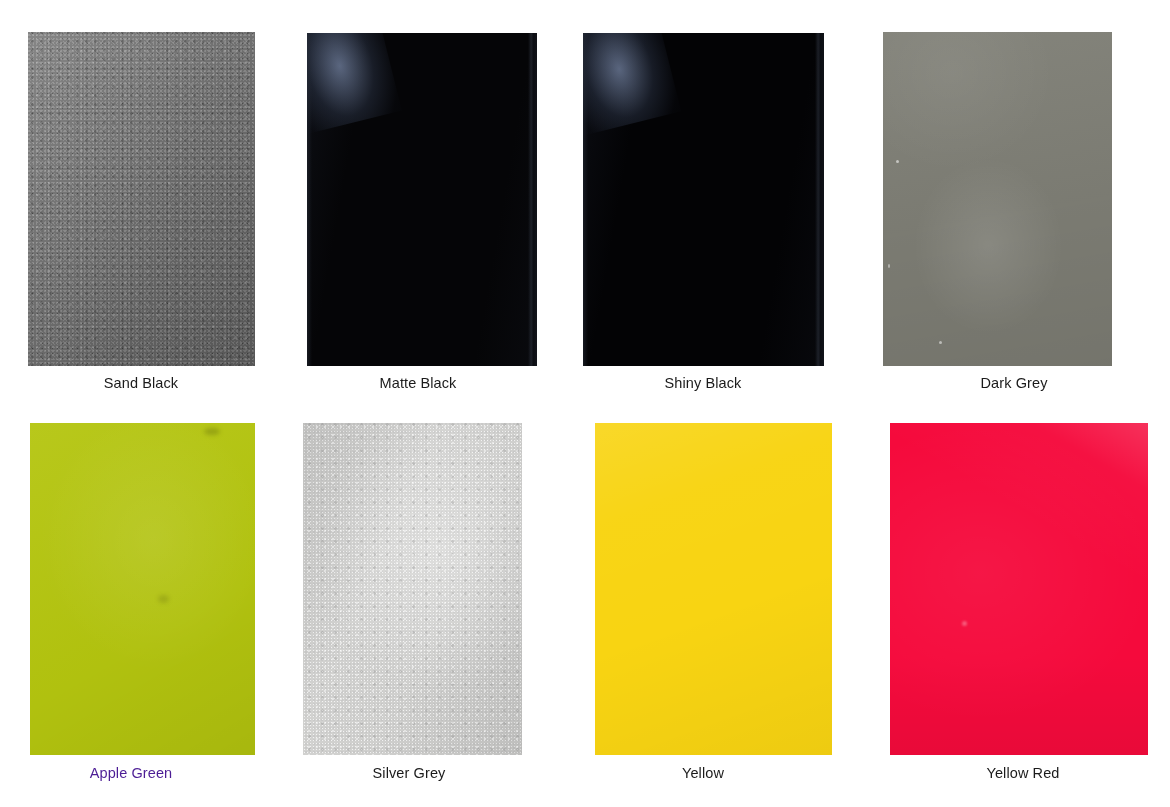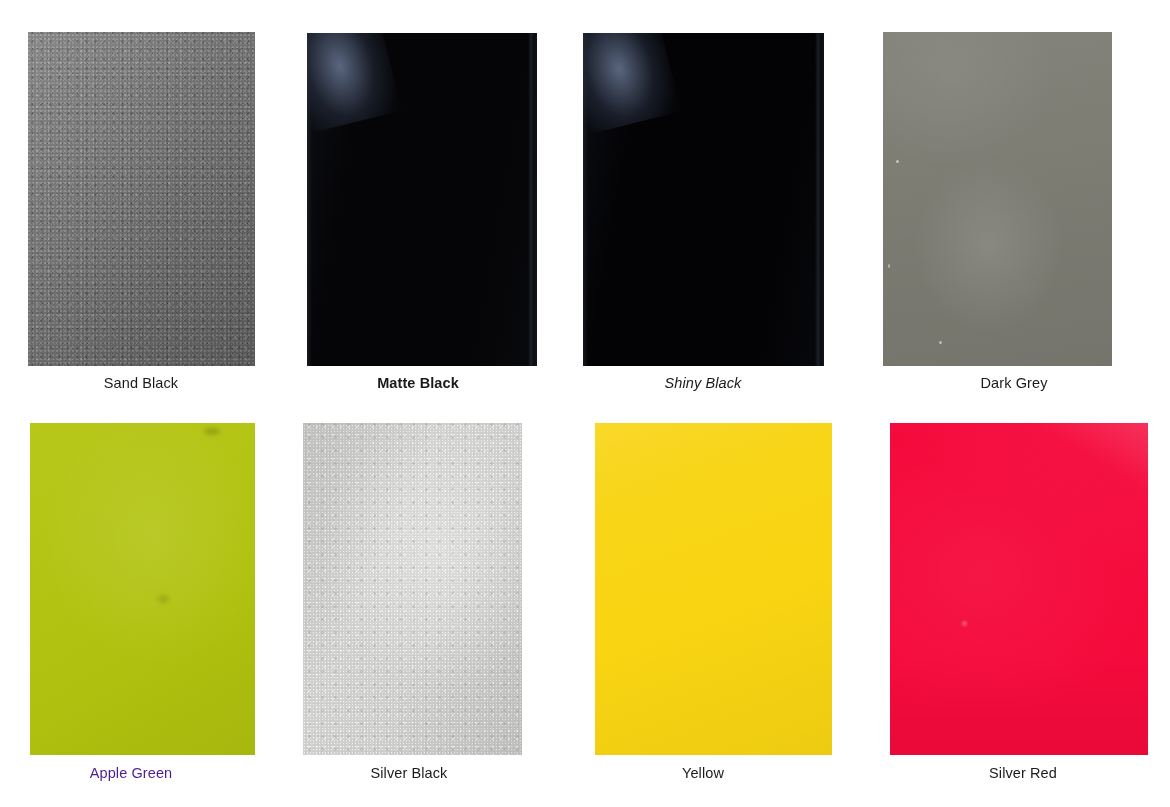--- a/index.html
+++ b/index.html
@@ -216,33 +216,33 @@
   <div class="swatch-cell" style="left:307px; top:33px; width:230px; height:333px;">
     <div class="swatch-image" style="background-color:#050507;">
       <div class="sheen-gloss">
         <div class="gloss-band"></div>
         <div class="gloss-corner"></div>
         <div class="gloss-edge-left"></div>
         <div class="gloss-edge-right"></div>
       </div>
     </div>
   </div>
-  <div class="swatch-label" style="left: 418px; top: 375px; color: rgb(27, 27, 27); font-weight: bold;">Matte Black</div>
+  <div class="swatch-label" style="left: 418px; top: 375px; color: rgb(27, 27, 27);">Matte Black</div>
 
   <div class="swatch-cell" style="left:583px; top:33px; width:241px; height:333px;">
     <div class="swatch-image" style="background-color:#030305;">
       <div class="sheen-gloss">
         <div class="gloss-band"></div>
         <div class="gloss-corner" style="width:46%; height:44%; left:-12%; top:-16%;"></div>
         <div class="gloss-edge-left"></div>
         <div class="gloss-edge-right"></div>
       </div>
     </div>
   </div>
-  <div class="swatch-label" style="left: 703px; top: 375px; color: rgb(27, 27, 27); font-style: italic;">Shiny Black</div>
+  <div class="swatch-label" style="left: 703px; top: 375px; color: rgb(27, 27, 27);">Shiny Black</div>
 
   <div class="swatch-cell" style="left:883px; top:32px; width:229px; height:334px;">
     <div class="swatch-image" style="background-color:#7d7d74;">
       <div class="sheen-darkgrey"></div>
       <div class="speck" style="left:13px; top:128px; width:3px; height:3px; background:rgba(255,255,255,0.55);"></div>
       <div class="speck" style="left:5px; top:232px; width:2px; height:4px; background:rgba(255,255,255,0.45);"></div>
       <div class="speck" style="left:56px; top:309px; width:3px; height:3px; background:rgba(255,255,255,0.50);"></div>
     </div>
   </div>
   <div class="swatch-label" style="left: 998px; top: 375px; color: rgb(27, 27, 27); margin-left: 16px;">Dark Grey</div>
@@ -254,30 +254,30 @@
       <div class="speck" style="left:128px; top:172px; width:11px; height:8px; background:rgba(80,85,10,0.22); filter:blur(2px);"></div>
     </div>
   </div>
   <div class="swatch-label" style="left: 131px; top: 765px; color: #4c1d95;">Apple Green</div>
 
   <div class="swatch-cell" style="left:303px; top:423px; width:219px; height:332px;">
     <div class="swatch-image tex-metal" style="background-color:#cdcdcb;">
       <div class="sheen-silver"></div>
     </div>
   </div>
-  <div class="swatch-label" style="left: 409px; top: 765px; color: rgb(27, 27, 27);">Silver Black</div>
+  <div class="swatch-label" style="left: 409px; top: 765px; color: rgb(27, 27, 27);">Silver Grey</div>
 
   <div class="swatch-cell" style="left:595px; top:423px; width:237px; height:332px;">
     <div class="swatch-image" style="background-color:#f8d412;">
       <div class="sheen-yellow"></div>
     </div>
   </div>
   <div class="swatch-label" style="left: 703px; top: 765px; color: rgb(27, 27, 27);">Yellow</div>
 
   <div class="swatch-cell" style="left:890px; top:423px; width:258px; height:332px;">
     <div class="swatch-image" style="background-color:#f50a3c;">
       <div class="sheen-red"></div>
       <div class="speck" style="left:72px; top:198px; width:5px; height:5px; background:rgba(255,255,255,0.30); filter:blur(1px);"></div>
     </div>
   </div>
-  <div class="swatch-label" style="left: 1023px; top: 765px; color: rgb(27, 27, 27);">Silver Red</div>
+  <div class="swatch-label" style="left: 1023px; top: 765px; color: rgb(27, 27, 27);">Yellow Red</div>
 
 </div>
 
 </body></html>

